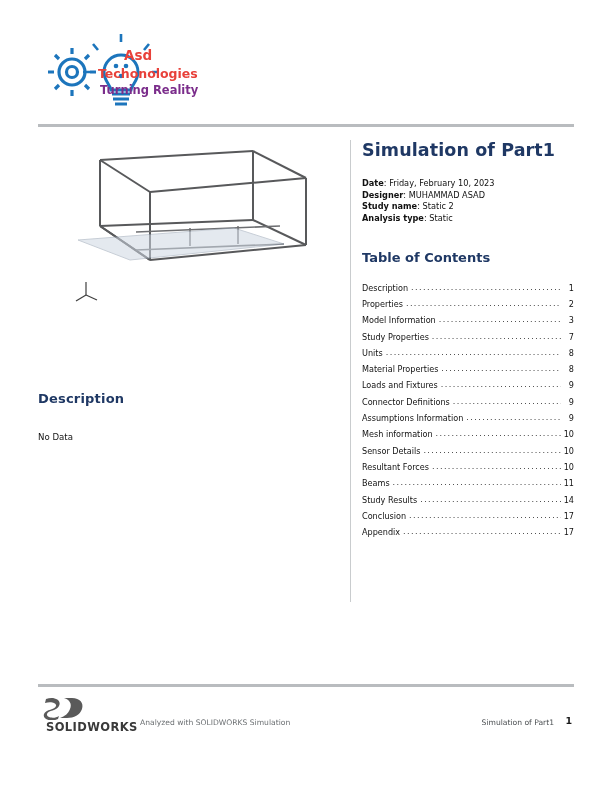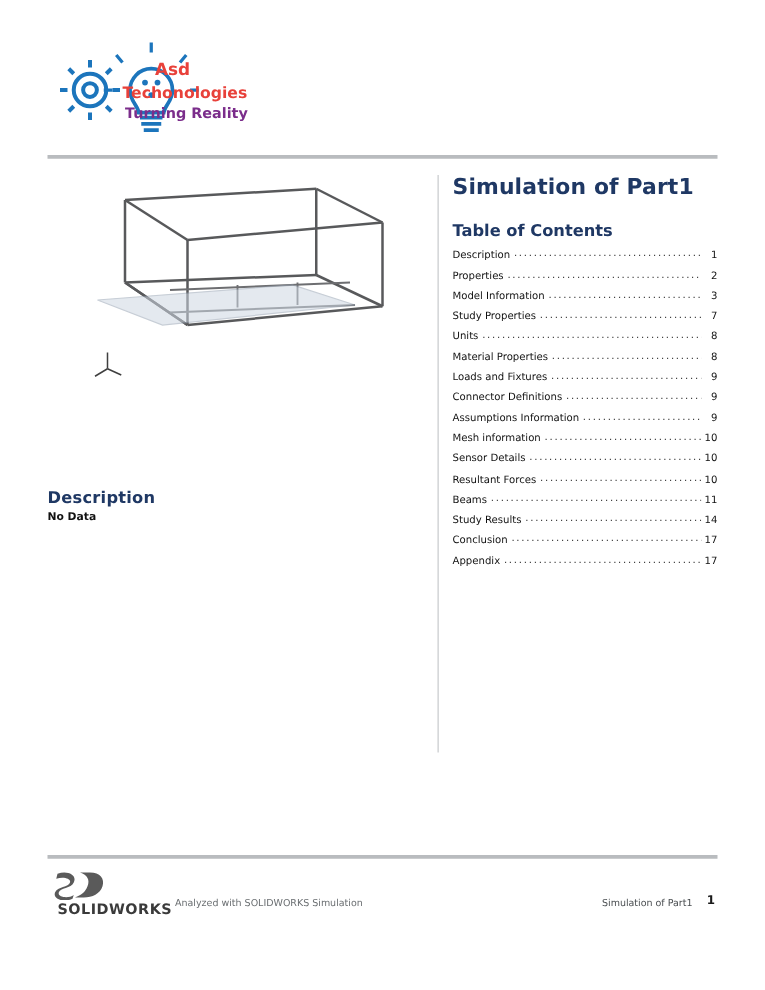--- a/index.html
+++ b/index.html
@@ -74,24 +74,23 @@
     left: 38px;
     top: 391px;
     font-size: 13px;
     font-weight: bold;
     color: #1f3864;
     letter-spacing: 0.2px;
   }
   .left-body {
     position: absolute;
     left: 38px;
-    top: 409px;
+    top: 432px;
     font-size: 8.6px;
     color: #111111;
-    font-weight: bold;
   }
 
   
   .v-divider {
     position: absolute;
     left: 350px;
     top: 140px;
     width: 1px;
     height: 462px;
     background: #c9ccce;
@@ -118,20 +117,21 @@
     color: #111111;
     margin-bottom: 26px;
   }
   .meta div { white-space: nowrap; }
   .meta b { font-weight: bold; }
 
   .toc-heading {
     font-size: 13px;
     font-weight: bold;
     color: #1f3864;
+    margin-bottom: 12px;
   }
   .toc {
     list-style: none;
     margin: 0;
     padding: 0;
   }
   .toc li {
     display: flex;
     align-items: flex-end;
     font-size: 8.1px;
@@ -296,20 +296,34 @@
   </div>
 
   <div class="left-heading">Description</div>
   <div class="left-body">No Data</div>
 
   <div class="v-divider"></div>
 
   <div class="right-col">
     <div class="doc-title">Simulation of  Part1</div>
 
+    <div class="meta">
+      <div>
+        <b>Date</b><span>: Friday, February 10, 2023</span>
+      </div>
+      <div>
+        <b>Designer</b><span>: MUHAMMAD ASAD</span>
+      </div>
+      <div>
+        <b>Study name</b><span>: Static 2</span>
+      </div>
+      <div>
+        <b>Analysis type</b><span>: Static</span>
+      </div>
+    </div>
 
     <div class="toc-heading">Table of Contents</div>
 
     <ul class="toc">
       <li>
           <span class="t-label">Description</span>
           <span class="t-dots">...........................................................</span>
           <span class="t-page">1</span>
         </li>
       <li>

